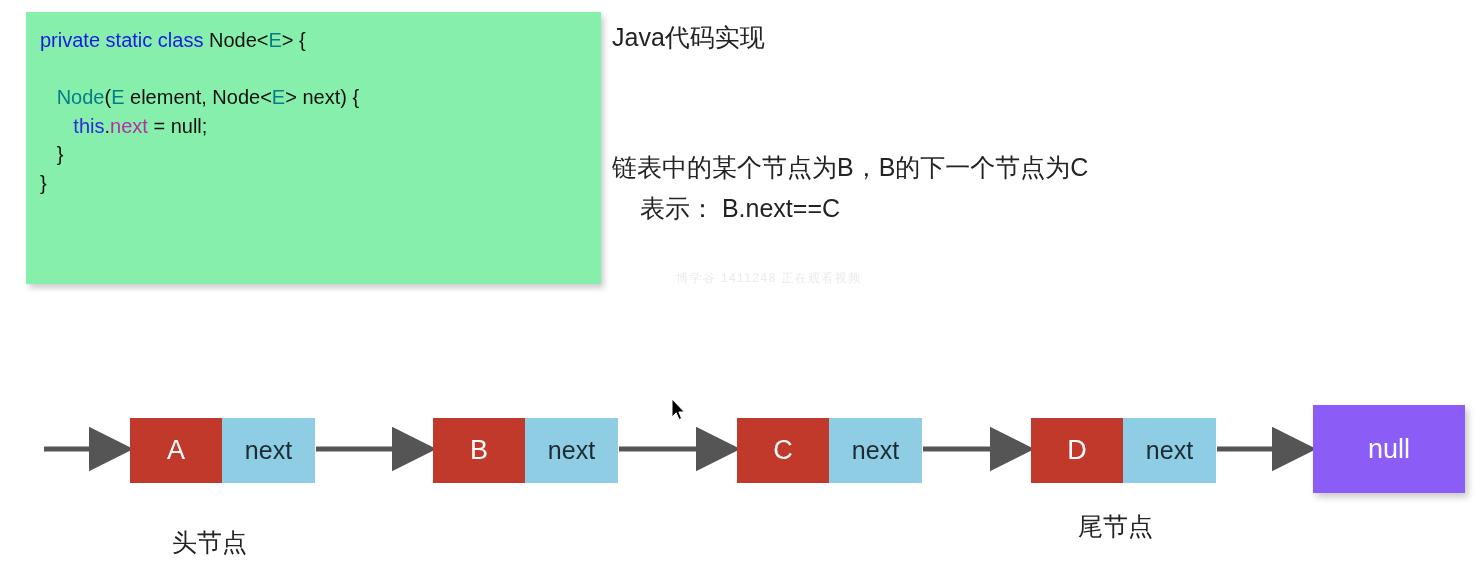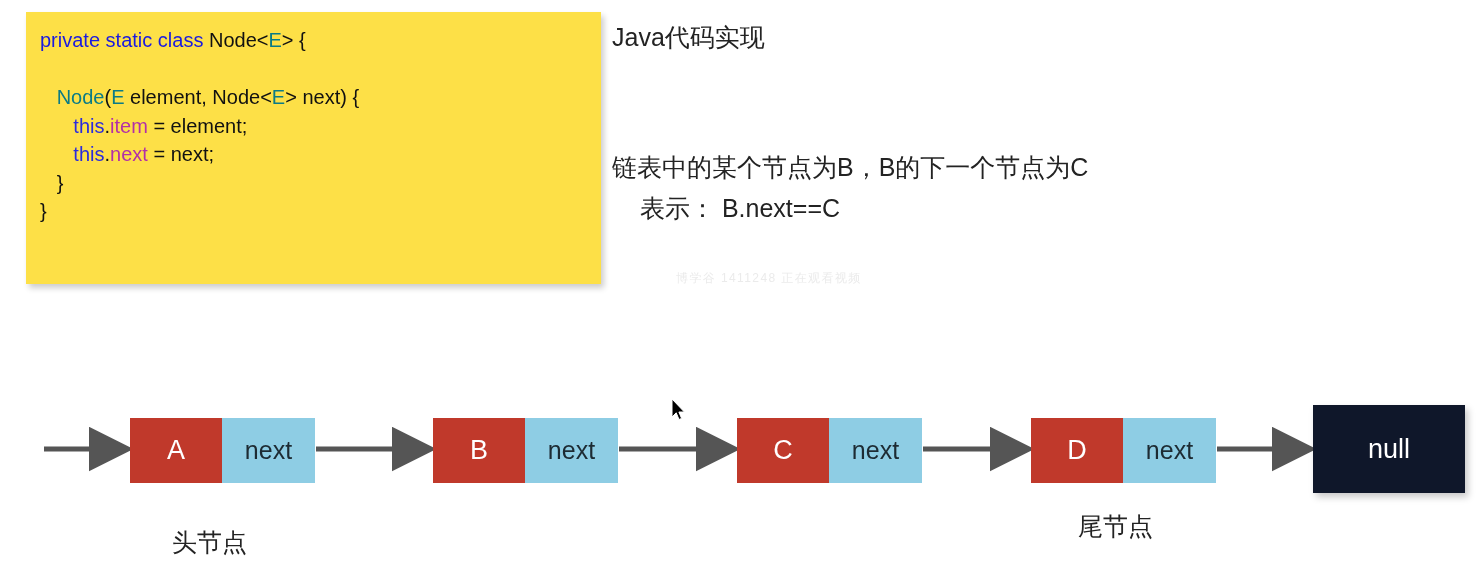--- a/index.html
+++ b/index.html
@@ -132,26 +132,25 @@
     position: absolute;
     left: 671px;
     top: 398px;
     width: 16px;
     height: 24px;
   }
 </style>
 </head>
 <body>
 
-<div id="code-block" style="background: #fde047;">
+<div id="code-block" style="background: #86efac;">
     <div class="code-line"><span class="tok-kw">private static class </span><span class="tok-plain">Node&lt;</span><span class="tok-type">E</span><span class="tok-plain">&gt; {</span></div>
     <div class="code-line">&nbsp;</div>
     <div class="code-line"><span class="tok-plain">   </span><span class="tok-type">Node</span><span class="tok-plain">(</span><span class="tok-type">E</span><span class="tok-plain"> element, Node&lt;</span><span class="tok-type">E</span><span class="tok-plain">&gt; next) {</span></div>
-    <div class="code-line"><span class="tok-plain">      </span><span class="tok-this">this</span><span class="tok-plain">.</span><span class="tok-field">item</span><span class="tok-plain"> = element;</span></div>
-    <div class="code-line"><span class="tok-plain">      </span><span class="tok-this">this</span><span class="tok-plain">.</span><span class="tok-field">next</span><span class="tok-plain"> = next;</span></div>
+    <div class="code-line"><span class="tok-plain">      </span><span class="tok-this">this</span><span class="tok-plain">.</span><span class="tok-field">next</span><span class="tok-plain"> = null;</span></div>
     <div class="code-line"><span class="tok-plain">   }</span></div>
     <div class="code-line"><span class="tok-plain">}</span></div>
   </div>
 
 <div class="note" id="note-title">Java代码实现</div>
 
 <div class="note" id="note-line1">链表中的某个节点为B，B的下一个节点为C</div>
 
 <div class="note" id="note-line2">表示：  B.next==C</div>
 
@@ -187,21 +186,21 @@
   <div class="node" id="node-2" style="left:737px">
     <div class="data-cell" style="background: rgb(192, 57, 43);">C</div>
     <div class="next-cell" style="background: rgb(142, 205, 228);">next</div>
   </div>
 
   <div class="node" id="node-3" style="left:1031px">
     <div class="data-cell" style="background: rgb(192, 57, 43);">D</div>
     <div class="next-cell" style="background: rgb(142, 205, 228);">next</div>
   </div>
 
-  <div id="null-node" style="background: #0f172a;">null</div>
+  <div id="null-node" style="background: #8b5cf6;">null</div>
 
   <div class="node-label" id="label-head">头节点</div>
 
   <div class="node-label" id="label-tail">尾节点</div>
 </div>
 
 <svg id="cursor" viewBox="0 0 16 24" width="16" height="24" style="left: 671px; top: 398px;">
   <path d="M1,1 L1,19 L5.2,14.8 L8,21.5 L10.6,20.4 L7.9,14 L13.4,14 Z" fill="#000000" stroke="#ffffff" stroke-width="1"></path>
 </svg>
 

